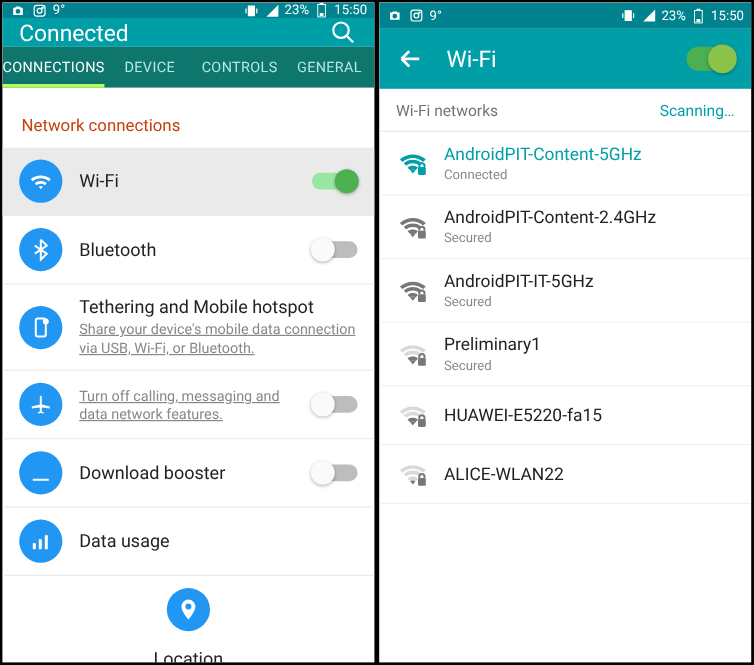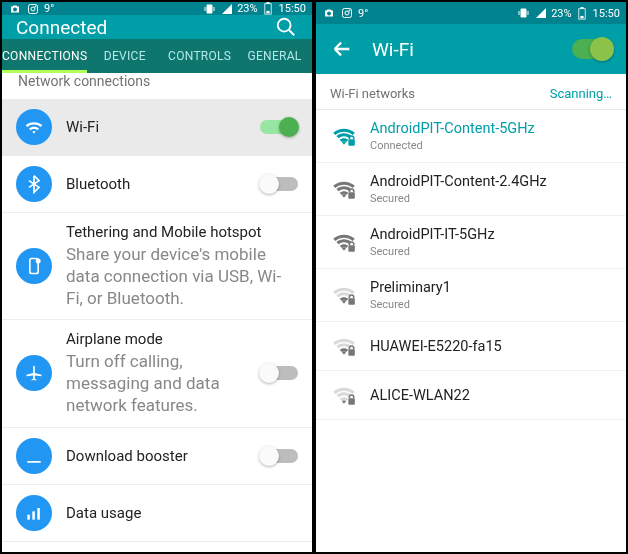--- a/index.html
+++ b/index.html
@@ -13,29 +13,29 @@
   .sb-icon { width: 13px; height: 13px; display:inline-flex; align-items:center; justify-content:center; }
   
   .appbar { height: 50px; background: #009fa8; color: #fff; display: flex; align-items: center; padding: 0 14px; gap: 18px; }
   .appbar .title { font-size: 19px; font-weight: 400; flex: 1; }
   .appbar .iconbtn { width: 24px; height: 24px; display:flex; align-items:center; justify-content:center; }
   
   .tabs { height: 40px; background: #0f766e; display: flex; align-items: center; }
   .tab { flex: 1; text-align: center; font-size: 12px; color: #b2e7eb; padding: 10px 0; letter-spacing: 0.3px; }
   .tab.active { color: #fff; border-bottom: 3px solid #b2ff59; padding-bottom: 7px; }
   
-  .section-heading { color: #737373; font-size: 14px; padding: 0 16px 10px; }
+  .section-heading { color: #c2410c; font-size: 14px; padding: 24px 16px 10px; }
   .divider { height: 1px; background: #e6e6e6; }
   
   .row { display: flex; align-items: center; padding: 10px 14px; gap: 14px; border-bottom: 1px solid #ececec; }
   .row.selected { background: #eaeaea; }
   .row .iconcircle { width: 36px; height: 36px; border-radius: 50%; background: #2196f3; display:flex; align-items:center; justify-content:center; flex-shrink: 0; }
   .row .content { flex: 1; min-width: 0; }
   .row .content .primary { font-size: 15px; color: #222; }
-  .row .content .secondary { font-size: 17px; color: #888; line-height: 1.3; margin-top: 2px; }
+  .row .content .secondary { font-size: 12px; color: #888; line-height: 1.3; margin-top: 2px; text-decoration: underline; }
   .row .trailing { flex-shrink: 0; }
   
   .toggle { width: 38px; height: 14px; border-radius: 10px; position: relative; background: #bdbdbd; }
   .toggle .knob { width: 20px; height: 20px; border-radius: 50%; background: #fafafa; box-shadow: 0 1px 3px rgba(0,0,0,.3); position: absolute; top: -3px; left: -1px; }
   .toggle.on { background: #97e6a1; }
   .toggle.on .knob { left: auto; right: -1px; background: #4caf50; }
   .big-toggle { width: 40px; height: 20px; border-radius: 12px; background: #4caf50; position: relative; }
   .big-toggle .knob { width: 24px; height: 24px; border-radius: 50%; background: #8bc34a; box-shadow: 0 1px 3px rgba(0,0,0,.3); position: absolute; top: -2px; right: -2px; }
   
   .textblock { padding: 12px 14px; display: flex; gap: 10px; border-bottom: 1px solid #e0e0e0; }
@@ -166,21 +166,20 @@
       </div>
     </div>
 
     <div class="row">
       <div class="iconcircle">
         <svg width="20" height="20" viewBox="0 0 24 24" fill="#fff">
             <path d="M21 14l-8-2V5c0-1-.5-2-1-2s-1 1-1 2v7l-8 2v2l8-1v4l-2 1v1l3-.5 3 .5v-1l-2-1v-4l8 1z"></path>
           </svg>
       </div>
       <div class="content">
-        <div class="primary">Airplane mode</div>
         <div class="secondary">Turn off calling, messaging and data network features.</div>
       </div>
       <div class="trailing">
           <div class="toggle">
             <div class="knob"></div>
           </div>
         </div>
     </div>
 
     <div class="row">

